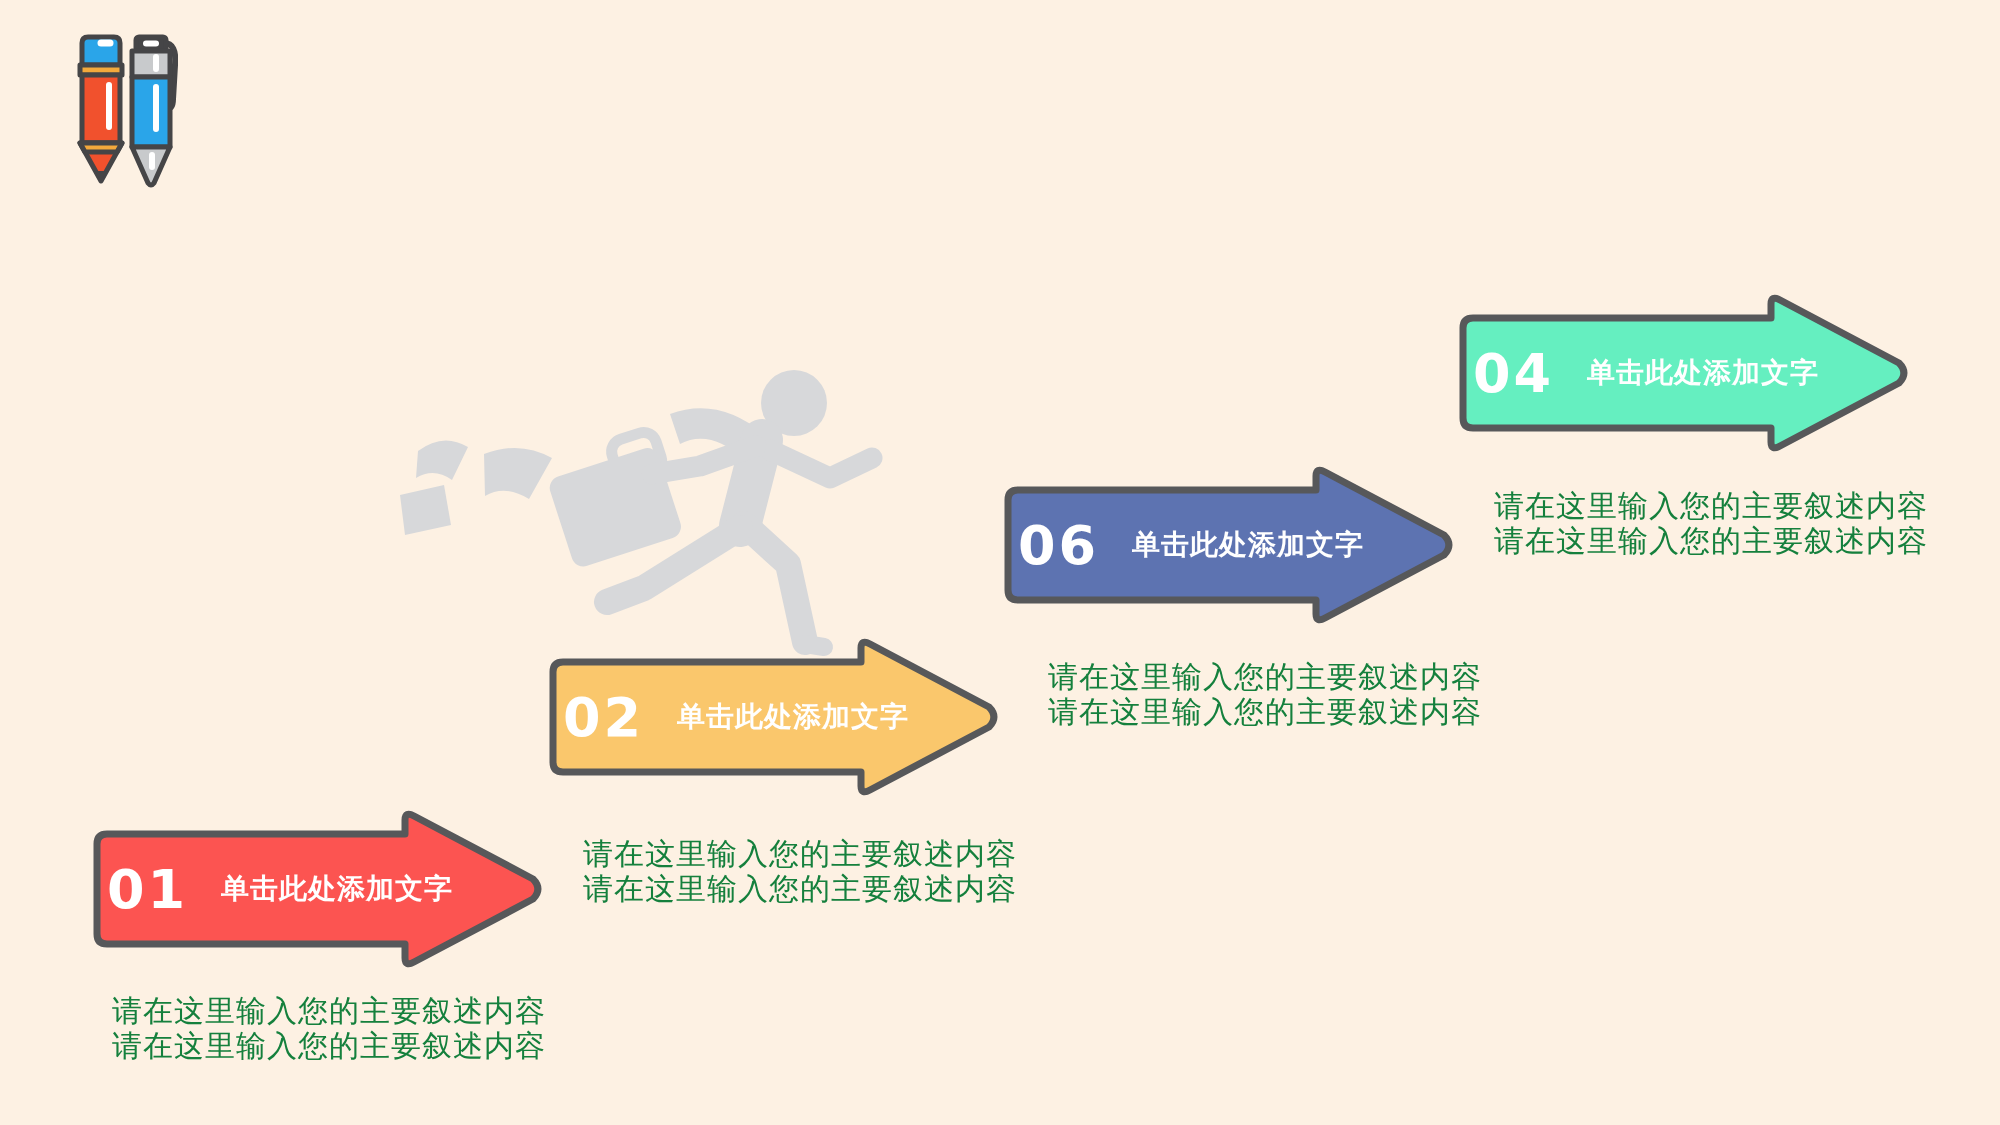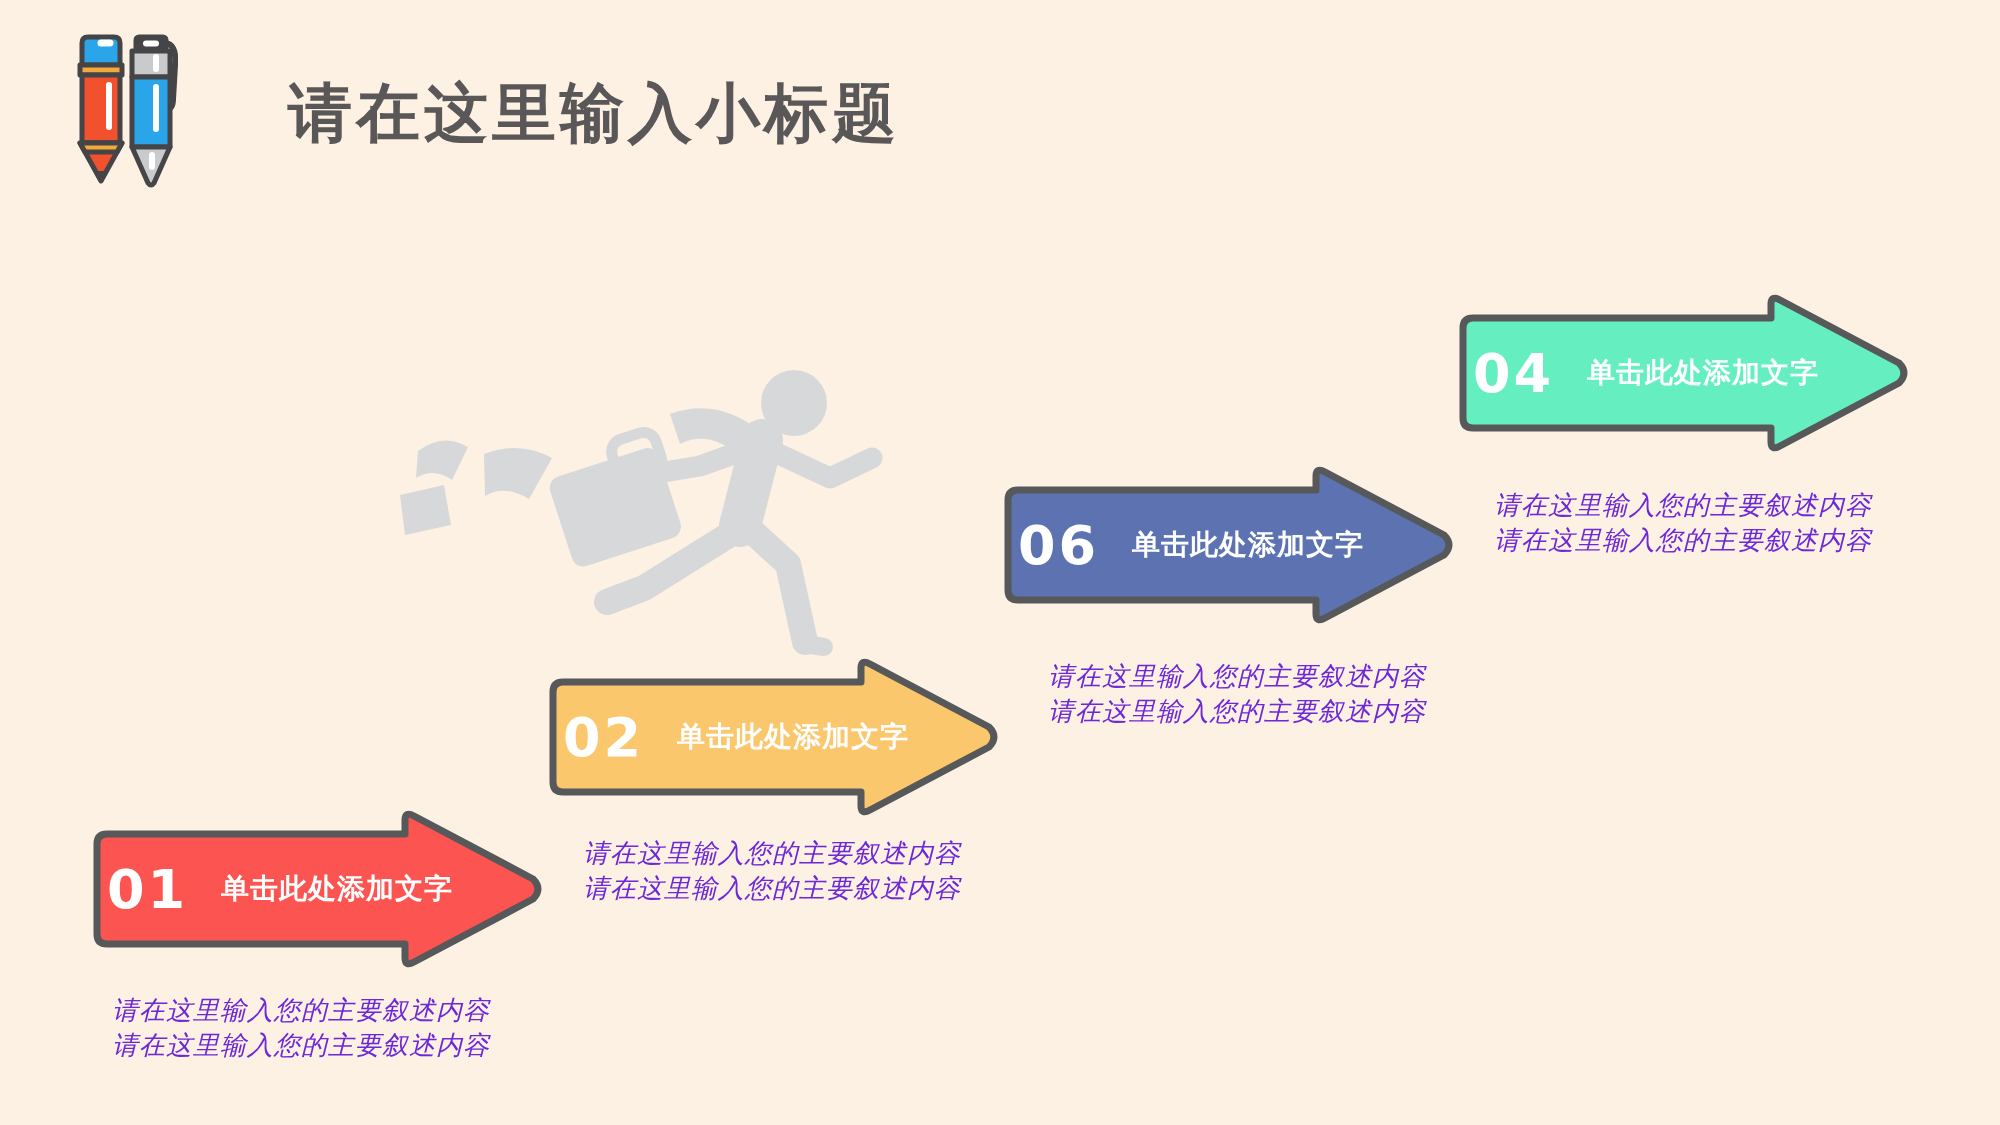--- a/index.html
+++ b/index.html
@@ -31,30 +31,29 @@
   .step-number{
     font-size:54px;font-weight:700;color:#ffffff;letter-spacing:3px;
     width:88px;flex:0 0 auto;
     font-family:"DejaVu Sans","Liberation Sans",sans-serif;
   }
   .step-label{
     font-size:28px;font-weight:700;color:#ffffff;white-space:nowrap;
     flex:0 0 auto;margin-left:26px;letter-spacing:1px;text-align:center;
   }
   .pos-1{left:87px;top:810px;}
-  .pos-2{left:543px;top:658px;}
+  .pos-2{left:543px;top:638px;}
   .pos-3{left:998px;top:466px;}
   .pos-4{left:1453px;top:294px;}
 
   
   .desc{
     position:absolute;width:390px;z-index:2;
-    font-size:26px;line-height:35px;color:#6d28d9;letter-spacing:1px;
+    font-size:30px;line-height:35px;color:#15803d;letter-spacing:1px;
     white-space:nowrap;
-    font-style:italic;
   }
   .dpos-1{left:112px;top:993px;}
   .dpos-2{left:583px;top:836px;}
   .dpos-3{left:1048px;top:659px;}
   .dpos-4{left:1494px;top:488px;}
 </style>
 </head>
 <body>
 
 <div class="slide">
@@ -83,21 +82,20 @@
     <g stroke="#ffffff" stroke-linecap="round" fill="none">
       <line x1="27" y1="14" x2="36" y2="14" stroke-width="7"></line>
       <line x1="35" y1="56" x2="35" y2="98" stroke-width="6"></line>
       <line x1="72" y1="14.5" x2="82" y2="14.5" stroke-width="6"></line>
       <line x1="82" y1="28" x2="82" y2="40" stroke-width="6"></line>
       <line x1="82" y1="58" x2="82" y2="100" stroke-width="6"></line>
       <line x1="78" y1="126" x2="78" y2="138" stroke-width="6"></line>
     </g>
   </svg>
 
-  <div class="slide-title">请在这里输入小标题</div>
 
   <svg class="silhouette" viewBox="0 0 500 320">
     <g fill="#d7d8da" stroke="none">
       <g>
         <path d="M30 103 Q55 84 80 99 L64 132 Q46 119 28 130 Z"></path>
         <path d="M96 106 Q132 92 164 110 L141 151 Q117 136 97 148 Z"></path>
         <path d="M12 147 L56 137 L63 177 L17 187 Z"></path>
       </g>
       <g transform="rotate(-18 228 158)">
         <rect x="240" y="96" width="46" height="42" rx="13" fill="none" stroke="#d7d8da" stroke-width="11"></rect>

